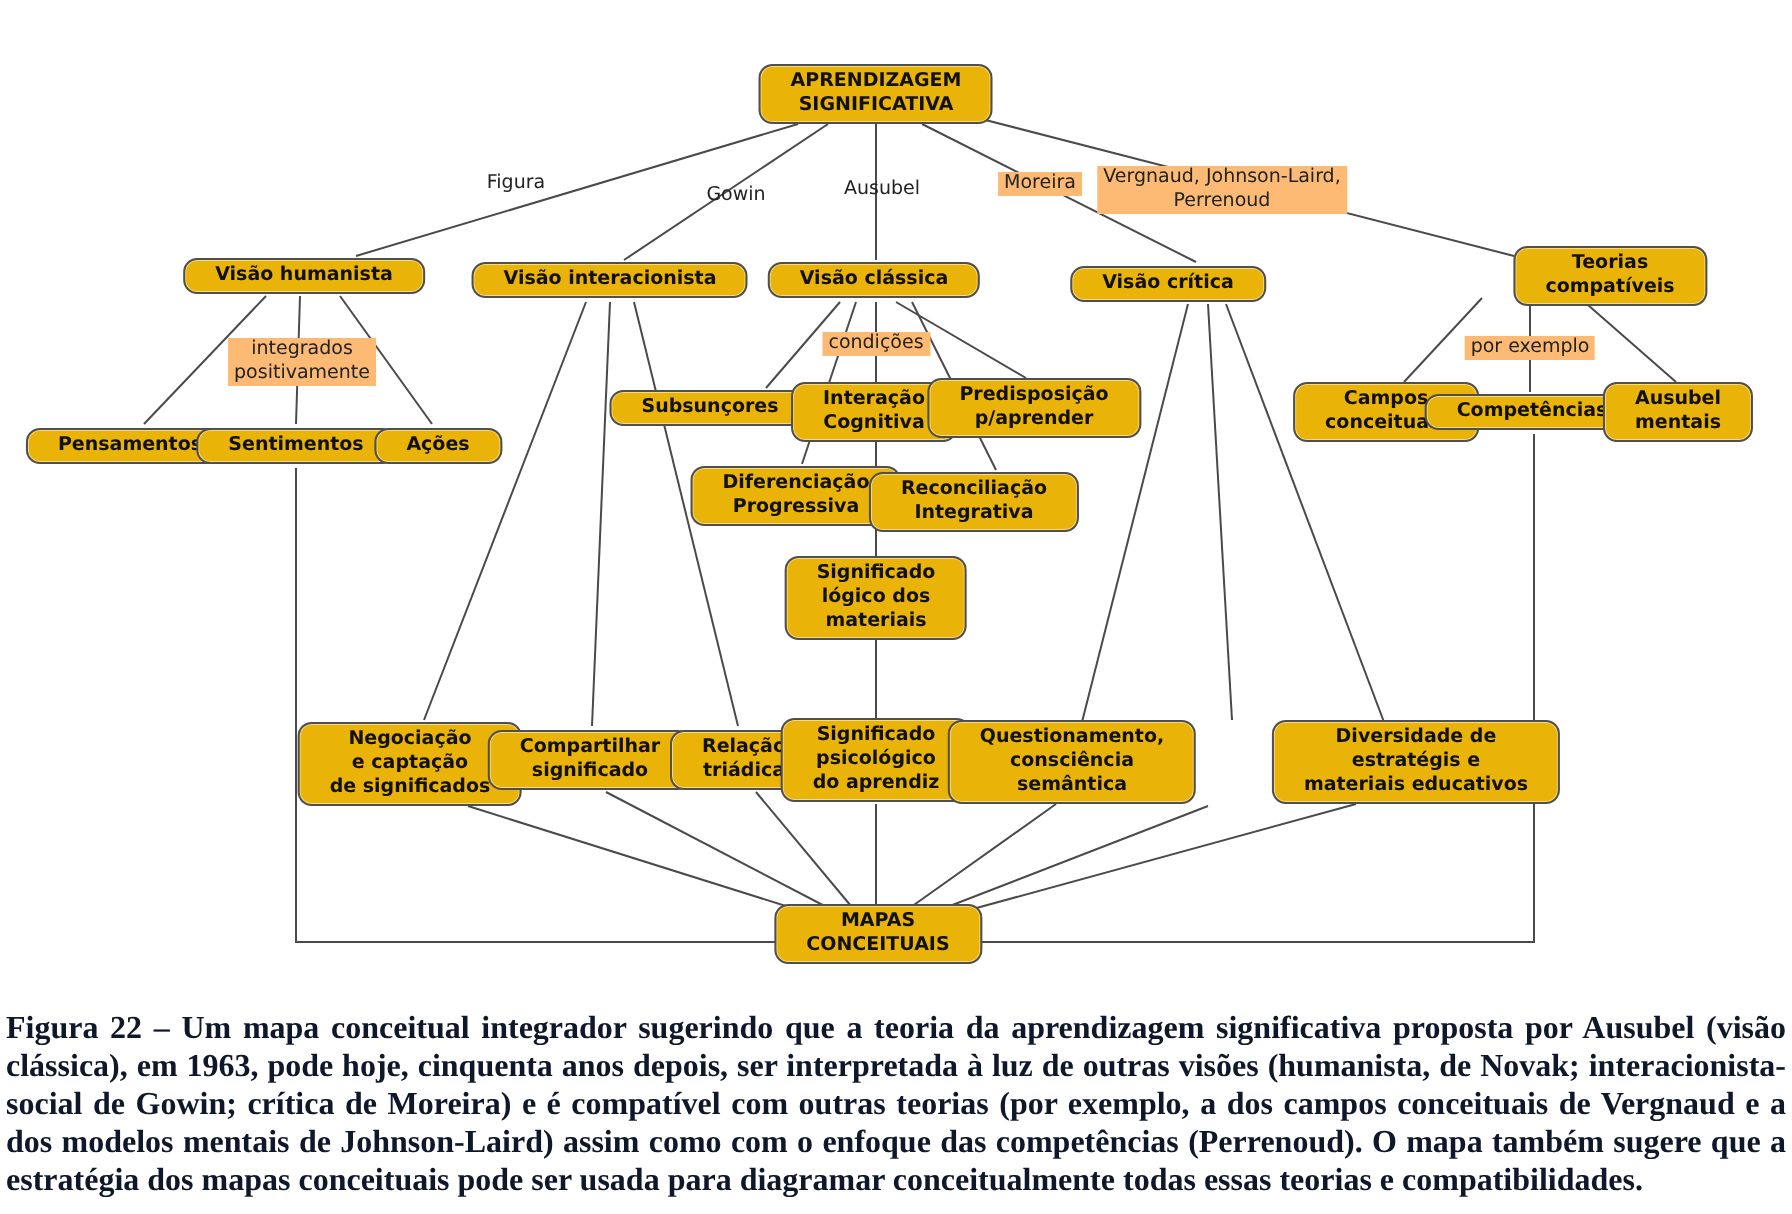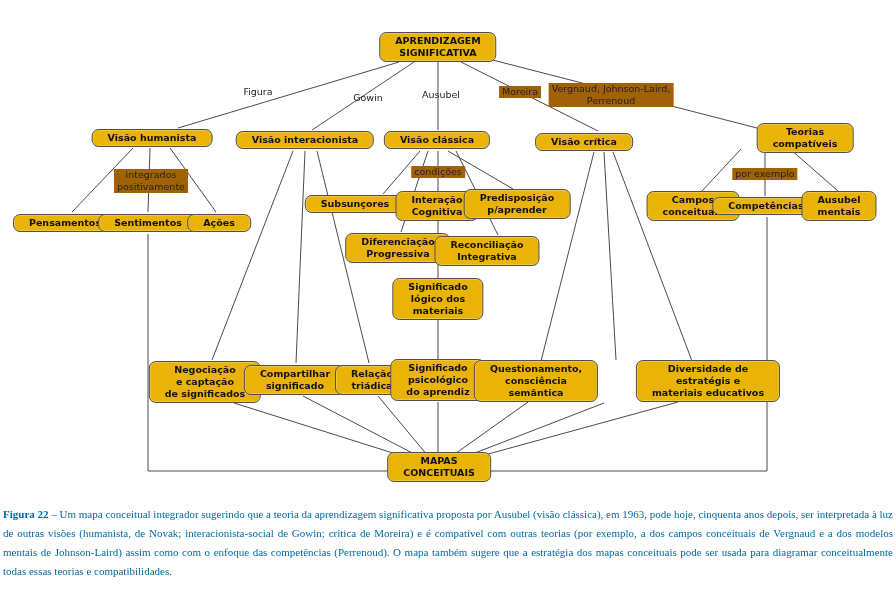--- a/index.html
+++ b/index.html
@@ -23,28 +23,29 @@
   }
   .elabel{
     position:absolute;
     transform:translate(-50%,-50%);
     font-size:9.5px;
     line-height:12px;
     color:#222;
     text-align:center;
     white-space:pre-line;
   }
-  .elabel.bg{background:#a16207;padding:0 3px;}
+  .elabel.bg{background:#fdba74;padding:0 3px;}
   .caption{
     margin:8px 3px 0 3px;
     font-family:"Liberation Serif",serif;
-    font-size:11px;
+    font-size:16px;
     line-height:19px;
-    color:#0369a1;
+    color:#0f172a;
     text-align:justify;
+    font-weight:bold;
   }
 </style>
 </head>
 <body>
 
 <div class="figure">
 
   <svg class="edges" width="896" height="497">
     <defs>
       <marker id="ar" markerUnits="userSpaceOnUse" markerWidth="7" markerHeight="7" refX="5.5" refY="3" orient="auto">

